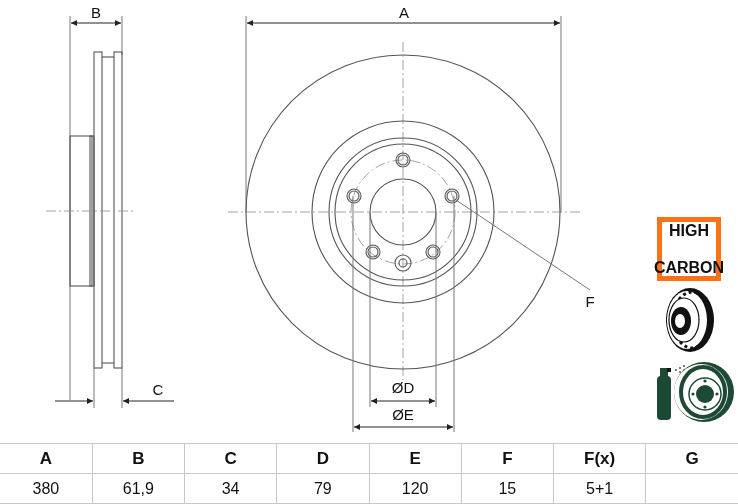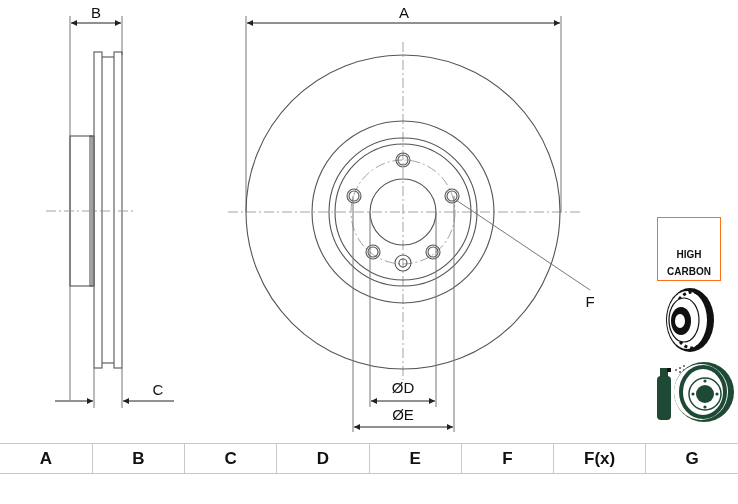--- a/index.html
+++ b/index.html
@@ -4,23 +4,23 @@
 <style>
   html, body { margin: 0; padding: 0; background: #ffffff; }
   body { width: 738px; height: 504px; position: relative; overflow: hidden;
          font-family: "Liberation Sans", "DejaVu Sans", sans-serif; color: #111; }
   #drawing { position: absolute; left: 0; top: 0; }
   .lbl { font-family: "Liberation Sans", sans-serif; font-size: 15px; fill: #111; }
   .ln { stroke: #777; stroke-width: 1; fill: none; }
   .ln2 { stroke: #555; stroke-width: 1.1; fill: none; }
   .cl { stroke: #999; stroke-width: 0.9; stroke-dasharray: 10 3 2 3; fill: none; }
   .hc-box { position: absolute; left: 657px; top: 217px; width: 64px; height: 64px;
-            border: 1px solid #f97316; box-sizing: border-box; display: flex;
-            flex-direction: column; align-items: center; justify-content: flex-end;
-            font-weight: bold; font-size: 10px; line-height: 17px; }
+            border: 5px solid #f97316; box-sizing: border-box; display: flex;
+            flex-direction: column; align-items: center; justify-content: space-between;
+            font-weight: bold; font-size: 16px; line-height: 17px; }
   table.spec { position: absolute; left: 0; top: 443px; width: 738px; border-collapse: collapse;
                table-layout: fixed; }
   table.spec td { border: 1px solid #c8c8c8; text-align: center; height: 29px; padding: 0; }
   table.spec tr.hdr td { font-weight: bold; font-size: 17px; }
   table.spec tr.val td { font-size: 16px; }
   table.spec tr td:first-child { border-left: none; }
   table.spec tr td:last-child { border-right: none; }
 </style>
 </head>
 <body>
@@ -147,14 +147,24 @@
       <tr class="hdr">
     <td>A</td>
     <td>B</td>
     <td>C</td>
     <td>D</td>
     <td>E</td>
     <td>F</td>
     <td>F(x)</td>
     <td>G</td>
   </tr>
+  <tr class="val">
+    <td>380</td>
+    <td>61,9</td>
+    <td>34</td>
+    <td>79</td>
+    <td>120</td>
+    <td>15</td>
+    <td>5+1</td>
+    <td></td>
+  </tr>
 </tbody>
   </table>
 
 </body></html>

